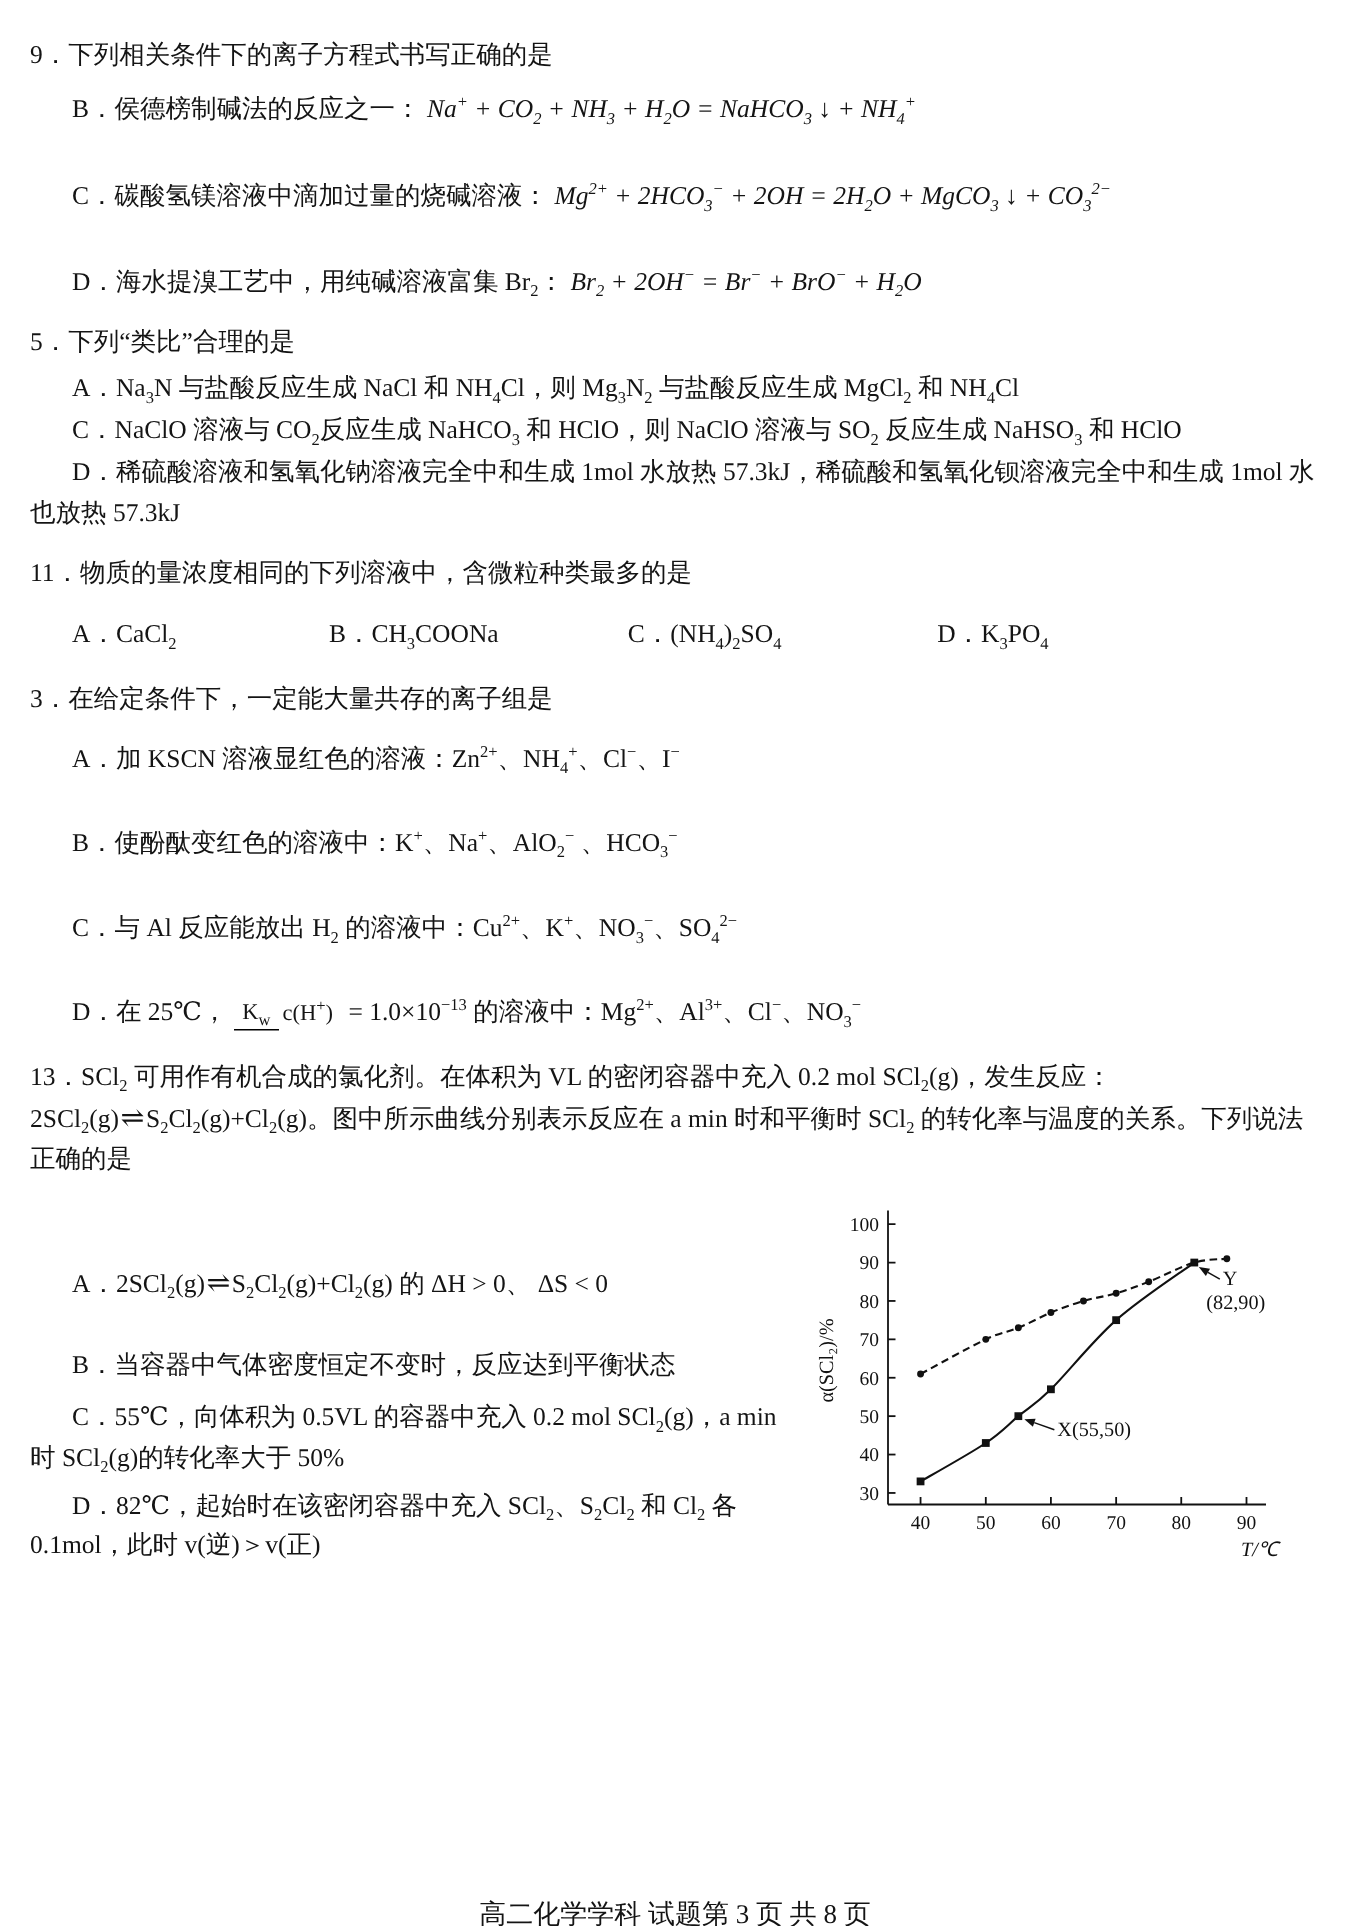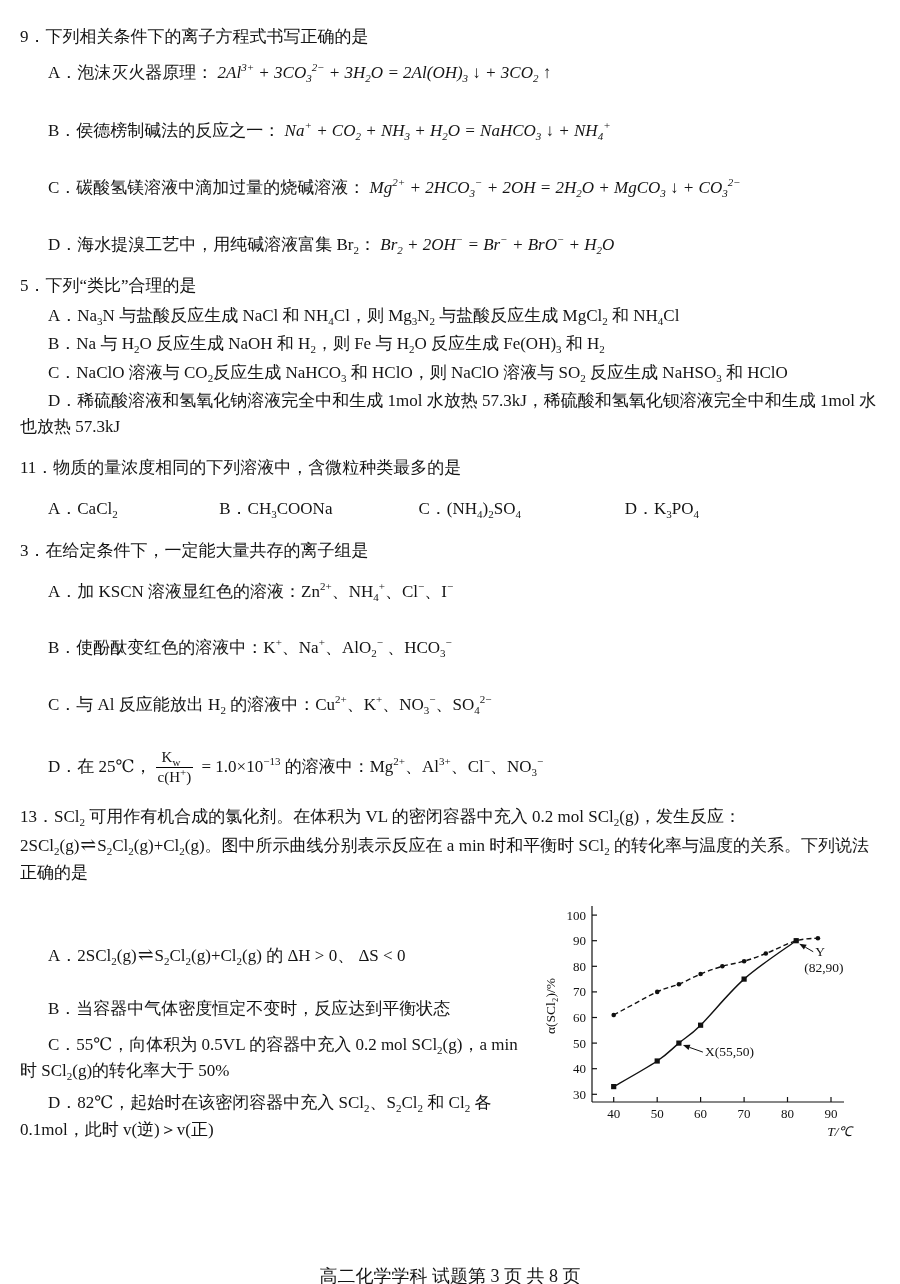--- a/index.html
+++ b/index.html
@@ -33,51 +33,49 @@
   .q12 .opt { margin-bottom:30px; }
   .q12 .opt:last-child { margin-bottom:10px; }
   .q13 .intro { margin-bottom:10px; }
   .q13-body { display:flex; align-items:flex-start; gap:6px; }
   .q13-opts { flex:1 1 auto; min-width:0;margin-top:44px; }
   .q13-opts .opt-a { margin-bottom:27px; }
   .q13-opts .opt-b { margin-bottom:9px; }
   .q13-opts .opt-c { margin-bottom:6px; }
   .chart-fig { flex:0 0 338px; margin-top:2px; }
   
-  .frac { display:inline-flex; flex-direction:column; 
+  .frac { display:inline-flex; flex-direction:row; align-items:center;
           vertical-align:middle; margin:0 4px; font-size:15px; line-height:1.3;
           text-indent:0; }
   .frac .num { border-bottom:1px solid #000; padding:0 6px; }
   .frac .den { padding:0 2px; }
   
   .tick { font-size:13px; font-family:"Liberation Serif",serif; fill:#111; }
   .ann  { font-size:13.5px; font-family:"Liberation Serif",serif; fill:#111; }
   .ax   { stroke:#111; stroke-width:1.2; }
   footer.pg {
     position:absolute; left:0; top:1263px; width:100%;
     text-align:center; font-size:18px; color:#141414;
   }
 </style>
 </head>
 <body>
 
 <div class="page">
 
   <section class="q9">
     <p class="stem">9．下列相关条件下的离子方程式书写正确的是</p>
-    <p class="opt">A．泡沫灭火器原理： <span class="eq">2Al<sup>3+</sup> + 3CO<sub>3</sub><sup>2−</sup> + 3H<sub>2</sub>O = 2Al(OH)<sub>3</sub> ↓ + 3CO<sub>2</sub> ↑</span></p>
     <p class="opt">B．侯德榜制碱法的反应之一： <span class="eq">Na<sup>+</sup> + CO<sub>2</sub> + NH<sub>3</sub> + H<sub>2</sub>O = NaHCO<sub>3</sub> ↓ + NH<sub>4</sub><sup>+</sup></span></p>
     <p class="opt">C．碳酸氢镁溶液中滴加过量的烧碱溶液： <span class="eq">Mg<sup>2+</sup> + 2HCO<sub>3</sub><sup>−</sup> + 2OH = 2H<sub>2</sub>O + MgCO<sub>3</sub> ↓ + CO<sub>3</sub><sup>2−</sup></span></p>
     <p class="opt">D．海水提溴工艺中，用纯碱溶液富集 Br<sub>2</sub>： <span class="eq">Br<sub>2</sub> + 2OH<sup>−</sup> = Br<sup>−</sup> + BrO<sup>−</sup> + H<sub>2</sub>O</span></p>
   </section>
 
   <section class="q10">
     <p class="stem" style="margin-bottom:4px;">5．下列“类比”合理的是</p>
     <p class="opt">A．Na<sub>3</sub>N 与盐酸反应生成 NaCl 和 NH<sub>4</sub>Cl，则 Mg<sub>3</sub>N<sub>2</sub> 与盐酸反应生成 MgCl<sub>2</sub> 和 NH<sub>4</sub>Cl</p>
-    <p class="opt">B．Na 与 H<sub>2</sub>O 反应生成 NaOH 和 H<sub>2</sub>，则 Fe 与 H<sub>2</sub>O 反应生成 Fe(OH)<sub>3</sub> 和 H<sub>2</sub></p>
     <p class="opt">C．NaClO 溶液与 CO<sub>2</sub>反应生成 NaHCO<sub>3</sub> 和 HClO，则 NaClO 溶液与 SO<sub>2</sub> 反应生成 NaHSO<sub>3</sub> 和 HClO</p>
     <p class="opt">D．稀硫酸溶液和氢氧化钠溶液完全中和生成 1mol 水放热 57.3kJ，稀硫酸和氢氧化钡溶液完全中和生成 1mol 水也放热 57.3kJ</p>
   </section>
 
   <section class="q11">
     <p class="stem">11．物质的量浓度相同的下列溶液中，含微粒种类最多的是</p>
     <div class="q11-row">
       <span class="q11-opt">A．CaCl<sub>2</sub></span>
       <span class="q11-opt">B．CH<sub>3</sub>COONa</span>
       <span class="q11-opt">C．(NH<sub>4</sub>)<sub>2</sub>SO<sub>4</sub></span>

